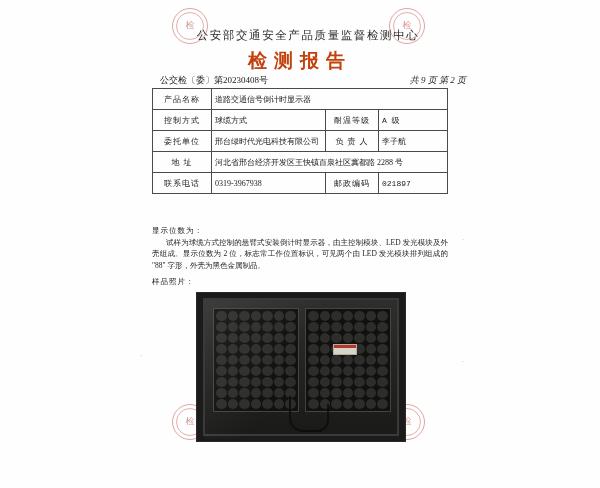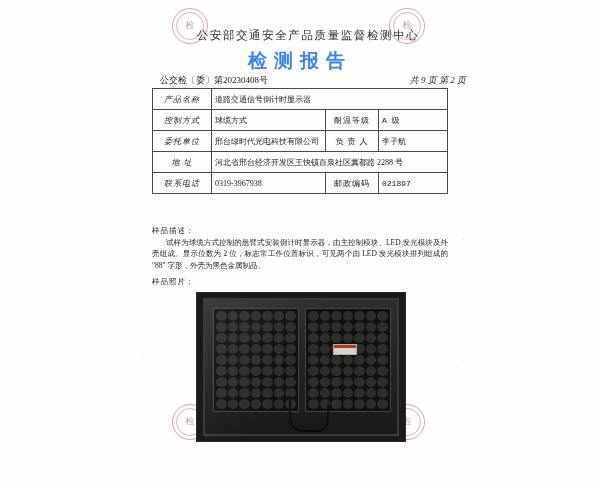--- a/index.html
+++ b/index.html
@@ -66,21 +66,21 @@
   }
   .header-title {
     position: absolute;
     top: 48px;
     left: 0;
     width: 600px;
     text-align: center;
     font-size: 19px;
     font-weight: bold;
     letter-spacing: 7px;
-    color: #3b82f6;
+    color: #c2410c;
   }
   .meta-row {
     position: absolute;
     top: 74px;
     left: 160px;
     width: 282px;
     font-size: 9px;
     color: #222;
   }
   .meta-row .no {
@@ -110,21 +110,20 @@
     padding: 2px 3px;
     height: 16px;
     vertical-align: middle;
   }
   td.label {
     width: 52px;
     text-align: center;
     letter-spacing: 1px;
     font-size: 8px;
     white-space: nowrap;
-    font-style: italic;
   }
   td.value {
     padding-left: 6px;
     font-size: 8px;
   }
   td.label2 {
     width: 46px;
     text-align: center;
     letter-spacing: 1px;
     font-size: 8px;
@@ -310,21 +309,21 @@
     <tr>
       <td class="label">联系电话</td>
       <td class="value">0319-3967938</td>
       <td class="label2">邮政编码</td>
       <td class="value2">021897</td>
     </tr>
   </tbody>
     </table>
 
   <div class="desc-block">
-    <div class="desc-label">样品描述：</div>
+    <div class="desc-label">显示位数为：</div>
     <div class="desc-text">试样为球缆方式控制的悬臂式安装倒计时显示器，由主控制模块、LED 发光模块及外壳组成。显示位数为 2 位，标志常工作位置标识，可见两个由 LED 发光模块排列组成的 "88" 字形，外壳为黑色金属制品。</div>
   </div>
 
   <div class="photo-label">样品照片：</div>
 
   <div class="photo-frame">
     <div class="dev-body">
       <div class="dev-panel left">
         <i></i>
           <i></i>

